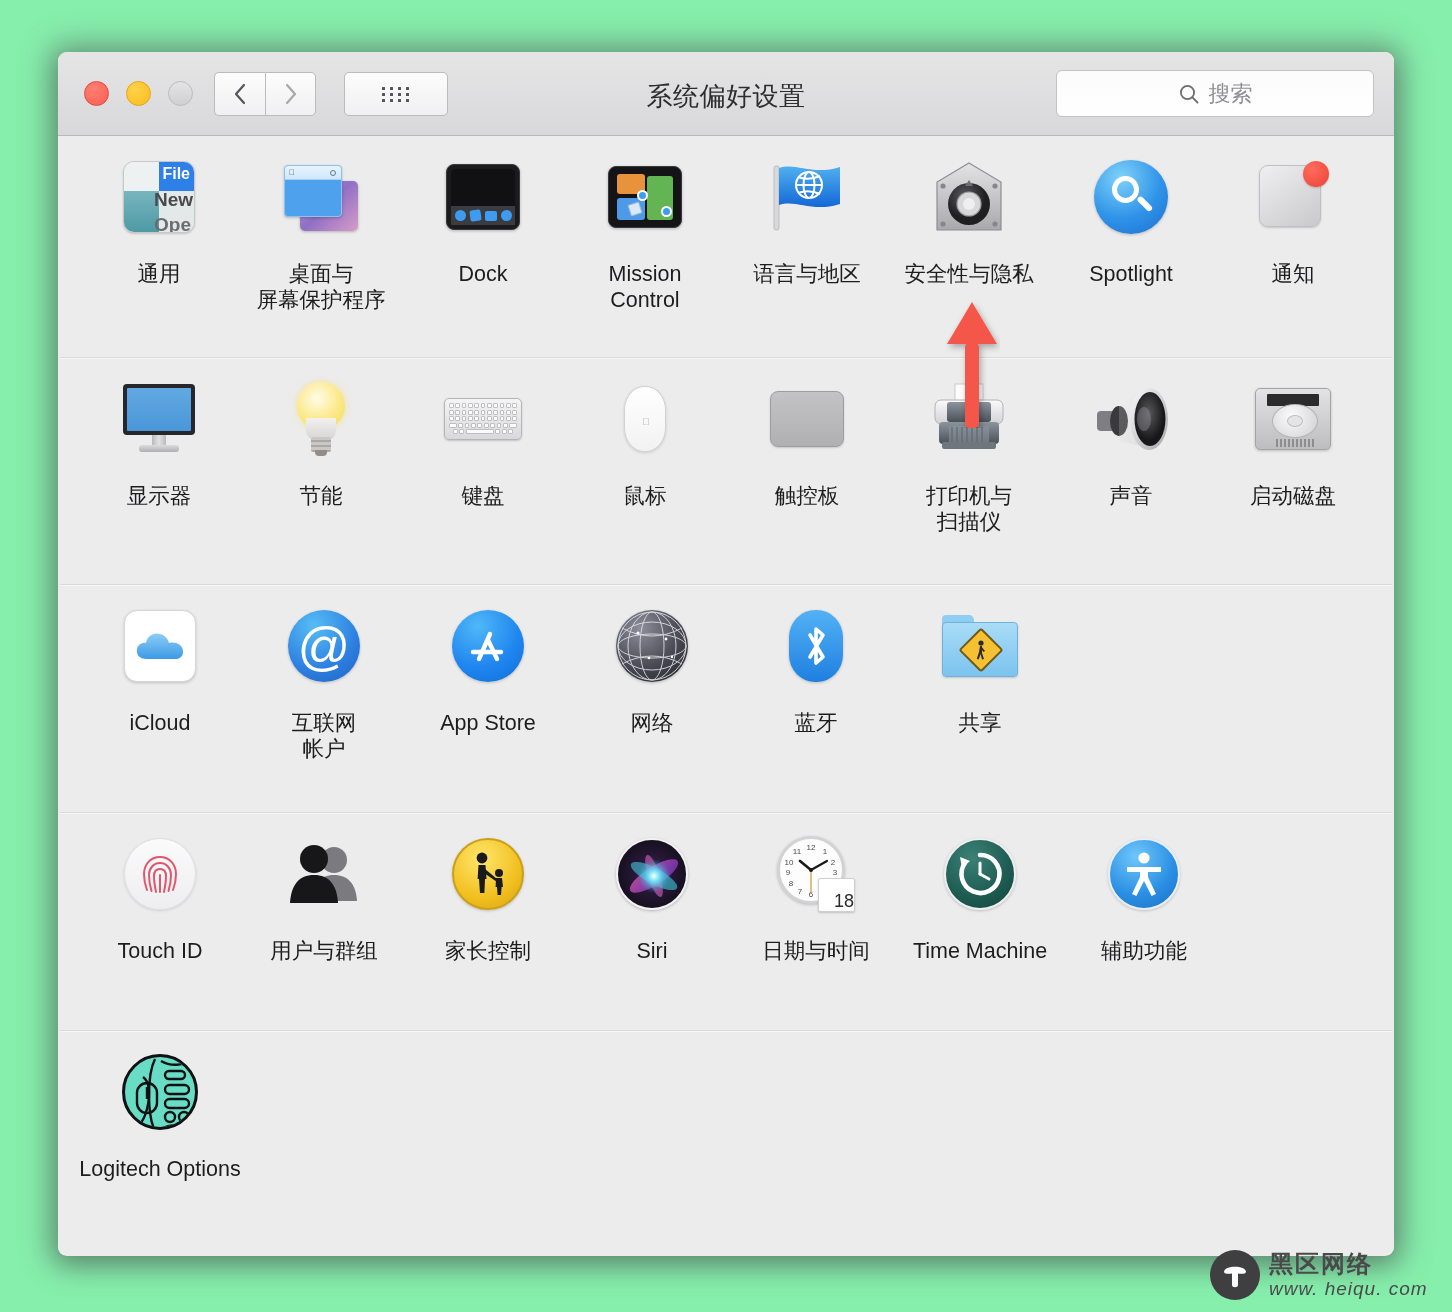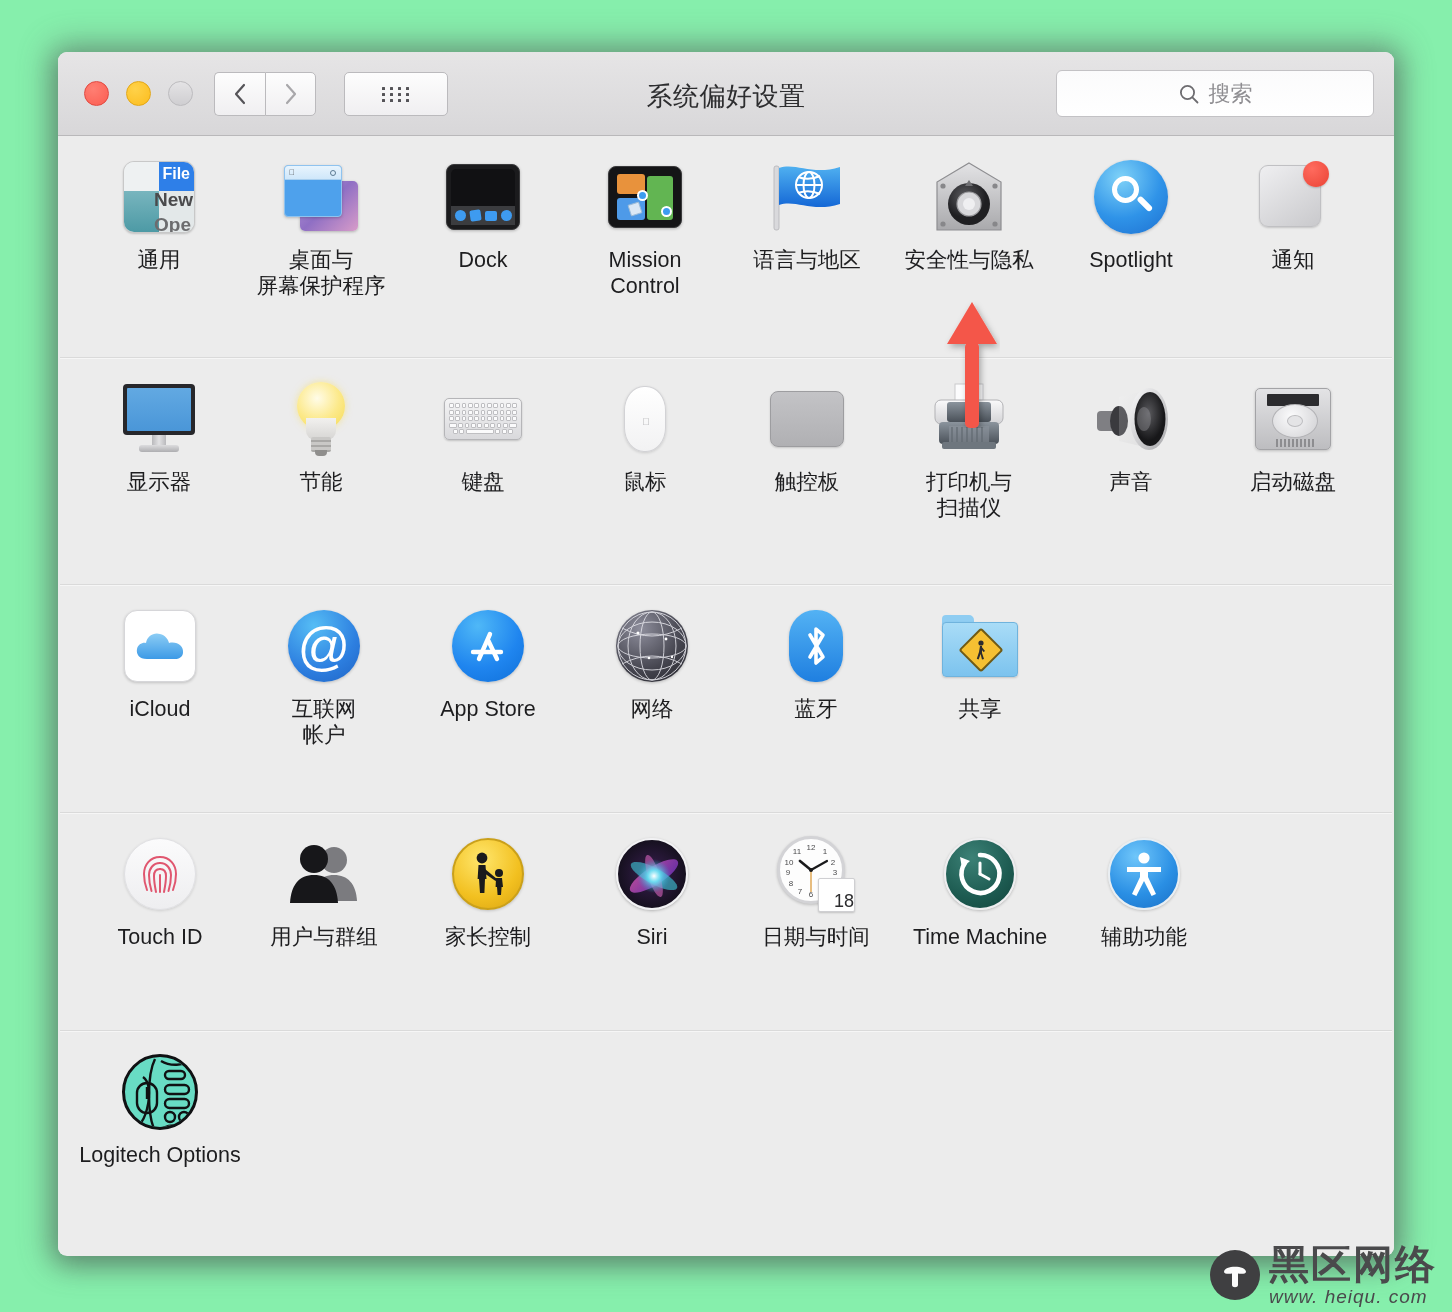--- a/index.html
+++ b/index.html
@@ -134,21 +134,21 @@
     flex-direction: column;
     align-items: center;
     cursor: default;
   }
   .iconbox {
     width: 78px; height: 78px;
     position: relative;
     display: flex; align-items: center; justify-content: center;
   }
   .caption {
-    margin-top: 11px;
+    margin-top: 25px;
     font-size: 21.5px;
     line-height: 26px;
     color: #1d1d1f;
     text-align: center;
     white-space: pre-line;
   }
 
   
   .r1 { height: 222px; }
   .r2 { height: 227px; }
@@ -378,21 +378,21 @@
     align-items: center;
     gap: 9px;
   }
   #wmlogo {
     width: 50px; height: 50px; border-radius: 50%;
     background: #3f3f41;
     display: flex; align-items: center; justify-content: center;
     flex: 0 0 auto;
   }
   #wmtextwrap { display: flex; flex-direction: column; line-height: 1; }
-  #wmcn { font-size: 40px; color: #4a4a4c; font-weight: 700; letter-spacing: 2px; }
+  #wmcn { font-size: 24px; color: #4a4a4c; font-weight: 700; letter-spacing: 2px; }
   #wmurl { font-size: 19px; color: #4a4a4c; font-style: italic; letter-spacing: 1px; margin-top: 3px; }
 </style>
 </head>
 <body>
 
 <div id="desktop">
 
   <div id="window">
 
     <div id="titlebar">

